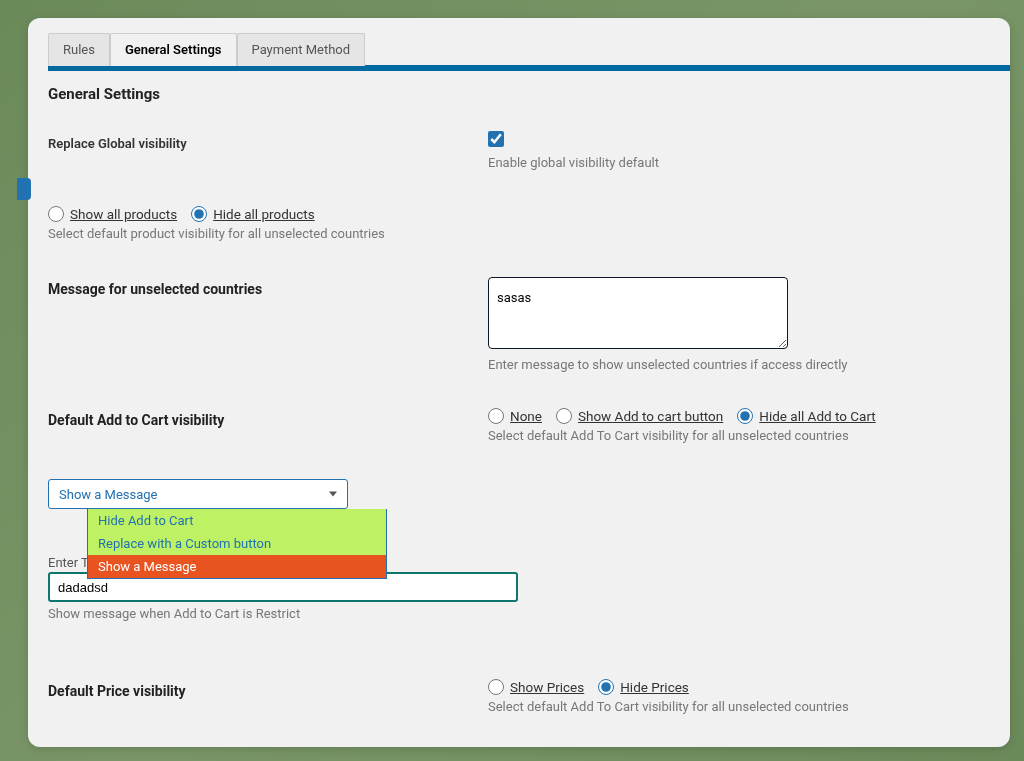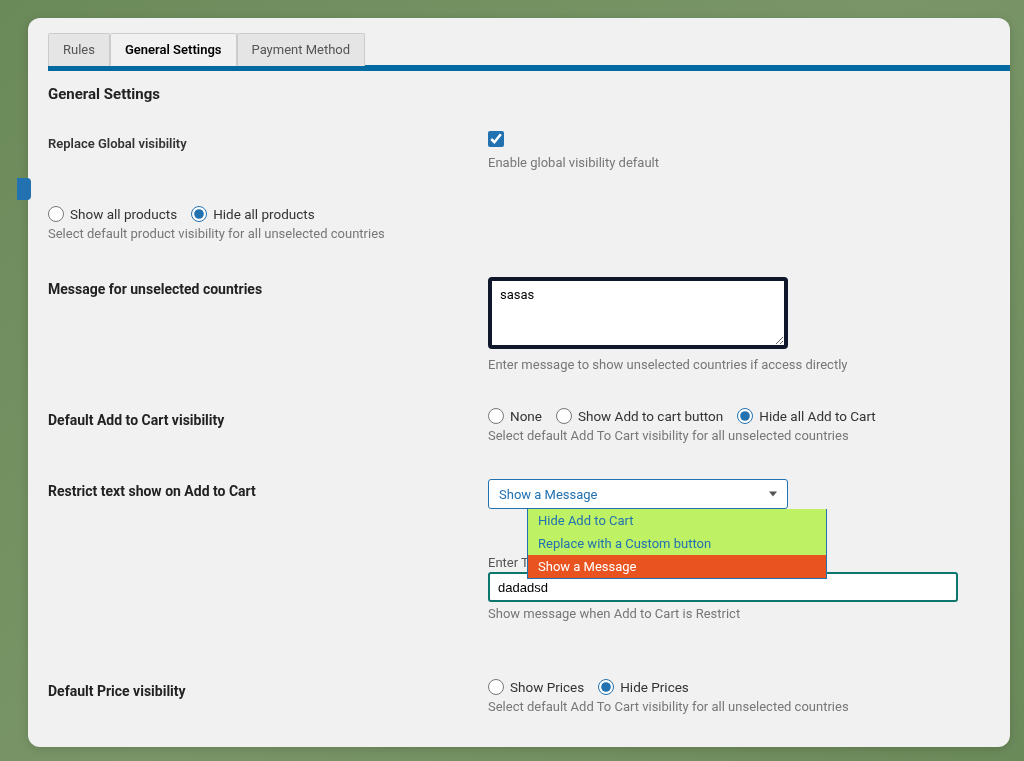--- a/index.html
+++ b/index.html
@@ -88,41 +88,42 @@
     font-size: 13px;
     color: #777;
     margin-top: 4px;
   }
   .radio-group {
     display: flex;
     gap: 14px;
     align-items: flex-start;
     font-size: 13.5px;
     color: #333;
+    text-decoration: underline;
   }
   .radio-item {
     display: flex;
     align-items: center;
     gap: 6px;
   }
   input[type="radio"] {
     width: 16px;
     height: 16px;
     accent-color: #2271b1;
   }
   input[type="checkbox"] {
     width: 16px;
     height: 16px;
     accent-color: #2271b1;
   }
   textarea {
     width: 300px;
     height: 72px;
-    padding: 6px 8px;
-    border: 4px solid #0f172a;
+    padding: 12px 8px;
+    border: 1px solid #0f172a;
     border-radius: 4px;
     font-family: inherit;
     font-size: 13px;
     resize: both;
     background: #fff;
   }
   .select-wrapper {
     position: relative;
     width: 300px;
     border-radius: 9px;
@@ -275,23 +276,20 @@
           <label class="radio-item">
             <input type="radio" name="cart" checked="" style="">
             <span>Hide all Add to Cart</span>
           </label>
         </div>
         <div class="help-text">Select default Add To Cart visibility for all unselected countries</div>
       </div>
     </div>
 
     <div class="form-row">
-      <div class="form-label-col">
-        <span class="form-label">Restrict text show on Add to Cart</span>
-      </div>
       <div class="form-control-col">
         <div class="select-wrapper">
           <div class="select-display">Show a Message</div>
           <div class="select-dropdown">
             <div class="select-option">Hide Add to Cart</div>
             <div class="select-option">Replace with a Custom button</div>
             <div class="select-option selected">Show a Message</div>
           </div>
         </div>
         <div class="sub-label">Enter Text</div>

